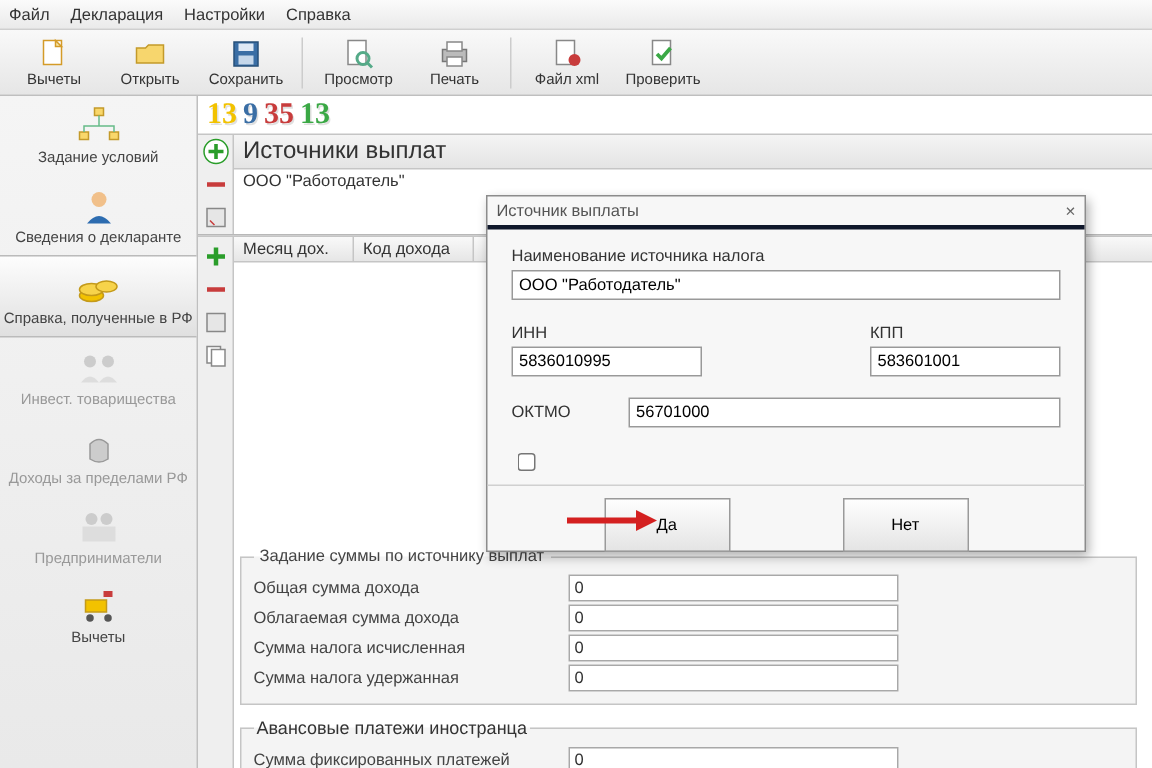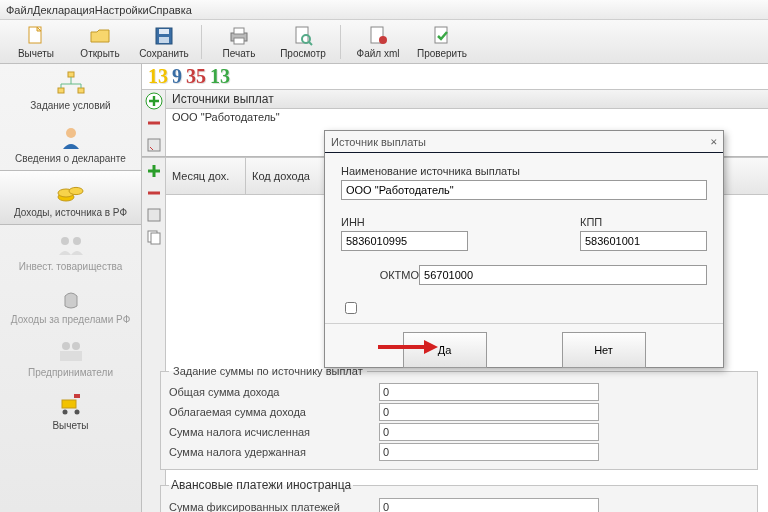--- a/index.html
+++ b/index.html
@@ -1,75 +1,75 @@
 <!DOCTYPE html>
 <html><head>
 <meta charset="utf-8">
 <style>
   * { box-sizing: border-box; }
   html, body { margin:0; padding:0; font-family: "Segoe UI", Tahoma, sans-serif; font-size:12px; color:#333; background:#f0f0f0; }
   body { width:768px; height:512px; overflow:hidden; position:relative; }
 
   
-  .menubar { height:20px; background:linear-gradient(#fbfbfb,#eaeaea); border-bottom:1px solid #cfcfcf; display:flex; align-items:center; padding:0 6px; font-size:11px; color:#333; }
+  .menubar { height:20px; background:linear-gradient(#fbfbfb,#eaeaea); border-bottom:1px solid #cfcfcf; display:flex; align-items:center; padding:0 6px; gap:14px; font-size:11px; color:#333; }
   .menubar span { cursor:default; }
 
   
   .toolbar { height:44px; background:linear-gradient(#f9f9f9,#e6e6e6); border-bottom:1px solid #bfbfbf; display:flex; align-items:center; padding:0 6px; gap:4px; }
   .tb-item { display:flex; flex-direction:column; align-items:center; justify-content:flex-start; width:60px; font-size:10px; color:#333; }
   .tb-item .tb-ico { width:22px; height:22px; margin-bottom:1px; }
   .tb-sep { width:1px; height:34px; background:#ccc; margin:0 3px; }
 
   
   .main { display:flex; height:calc(100% - 64px); }
-  .sidebar { width:142px; background:linear-gradient(#f5f5f5,#e9e9e9); border-right:1px solid #bfbfbf; display:flex; flex-direction:column; }
+  .sidebar { width:132px; background:linear-gradient(#f5f5f5,#e9e9e9); border-right:1px solid #bfbfbf; display:flex; flex-direction:column; }
   .sb-item { display:flex; flex-direction:column; align-items:center; font-size:10px; color:#444; padding:6px 2px; }
   .sb-item.selected { background:linear-gradient(#fdfdfd,#e0e0e0); border-top:1px solid #bbb; border-bottom:1px solid #bbb; }
   .sb-item.disabled { color:#999; }
   .sb-ico { width:34px; height:28px; margin-bottom:2px; }
 
   .content { flex:1; display:flex; flex-direction:column; position:relative; background:#f4f4f4; }
   .bignum { height:26px; padding:0 6px; background:#fff; border-bottom:1px solid #c5c5c5; display:flex; align-items:center; }
   .bignum .n { font-family: Georgia, "Times New Roman", serif; font-weight:bold; font-size:20px; margin-right:4px; text-shadow:1px 1px 0 rgba(0,0,0,.12);}
   .n.y { color:#f2c200; } .n.b { color:#3a6ea5; } .n.r { color:#c83c3c; } .n.g { color:#3aa845; }
 
   .srcrow { display:flex; border-bottom:1px solid #b8b8b8; }
   .srcctrl { width:24px; background:#efefef; border-right:1px solid #c5c5c5; display:flex; flex-direction:column; align-items:center; gap:4px; padding:2px 0; }
   .icobtn { width:18px; height:18px; display:flex; align-items:center; justify-content:center; }
   .srcbody { flex:1; background:#fff; }
-  .srcbody .hdrrow { background:linear-gradient(#f4f4f4,#e4e4e4); border-bottom:1px solid #c5c5c5; font-size:12px; padding:2px 6px; color:#333; }
+  .srcbody .hdrrow { background:linear-gradient(#f4f4f4,#e4e4e4); border-bottom:1px solid #c5c5c5; font-size:16px; padding:2px 6px; color:#333; }
   .srcbody .itemrow { font-size:11px; padding:2px 6px; }
   .srcbody .emptyrow { height:24px; }
 
   .lower { display:flex; flex:1; border-top:1px solid #c5c5c5; position:relative; }
   .lower .lctrl { width:24px; background:#efefef; border-right:1px solid #c5c5c5; display:flex; flex-direction:column; align-items:center; gap:4px; padding:4px 0; }
   .lower .lbody { flex:1; background:#fff; }
   .tblhdr { display:flex; font-size:11px; background:linear-gradient(#f9f9f9,#e6e6e6); border-bottom:1px solid #c5c5c5; }
-  .tblhdr div { padding:12px 6px; border-right:1px solid #c5c5c5; }
+  .tblhdr div { padding:2px 6px; border-right:1px solid #c5c5c5; }
 
   
   fieldset.totals { position:absolute; left:158px; top:365px; right:8px; background:#f4f4f4; border:1px solid #c5c5c5; padding:4px 8px 6px; }
   fieldset.totals legend { font-size:11px; color:#444; padding:0 4px; }
   .tot-row { display:flex; align-items:center; margin:2px 0; font-size:11px; }
   .tot-row label { width:210px; color:#444; }
   .tot-row input { width:220px; height:18px; border:1px solid #a8a8a8; padding:0 3px; font-size:11px; background:#fff; color:#333;}
 
   fieldset.advance { position:absolute; left:158px; top:478px; right:8px; background:#f4f4f4; border:1px solid #c5c5c5; padding:4px 8px 6px; }
 
   
   .dialog { position:absolute; left:324px; top:130px; width:400px; height:238px; background:#f7f7f7; border:1px solid #8c8c8c; box-shadow:2px 3px 7px rgba(0,0,0,.3); }
-  .dlg-title { height:22px; display:flex; align-items:center; justify-content:space-between; padding:0 6px; font-size:11px; color:#555; border-bottom:1px solid #0f172a; }
+  .dlg-title { height:22px; display:flex; align-items:center; justify-content:space-between; padding:0 6px; font-size:11px; color:#555; border-bottom:3px solid #0f172a; }
   .dlg-close { font-family: monospace; color:#666; cursor:default;}
   .dlg-body { padding:6px 16px; font-size:11px; color:#333; }
   .dlg-body .lbl { margin:6px 0 3px; }
   .dlg-body input[type=text] { height:20px; border:1px solid #999; padding:0 4px; font-size:11px; width:100%; background:#fff;}
   .twocol { display:flex; gap:112px; margin-top:10px; }
   .twocol > div { flex:1; }
   .oktmo { display:flex; align-items:center; margin-top:14px; }
-  .oktmo label { width:100px; text-align:right; }
+  .oktmo label { width:100px; text-align:left; }
   .oktmo input { width:150px; }
   .chk { margin-top:14px; display:flex; align-items:center; gap:6px; }
   .chk input { width:12px; height:12px; }
   .dlg-btns { border-top:1px solid #d0d0d0; display:flex; justify-content:space-around; padding:8px 40px; }
   .dlg-btns button { width:84px; height:36px; background:linear-gradient(#fefefe,#e4e4e4); border:1px solid #9a9a9a; font-size:11px; }
 
   
   .arrow { position:absolute; left:378px; top:338px; width:60px; height:18px; pointer-events:none; }
   .arrow svg { overflow:visible; }
 </style>
@@ -101,33 +101,33 @@
     <svg class="tb-ico" viewBox="0 0 22 22">
         <rect x="3" y="3" width="16" height="16" fill="#3a6ea5" stroke="#27507a"></rect>
         <rect x="6" y="4" width="10" height="5" fill="#dfe9f5"></rect>
         <rect x="6" y="12" width="10" height="6" fill="#c5d7ea"></rect>
       </svg>
     <span>Сохранить</span>
   </div>
   <div class="tb-sep"></div>
   <div class="tb-item">
     <svg class="tb-ico" viewBox="0 0 22 22">
+        <rect x="4" y="2" width="12" height="16" fill="#fff" stroke="#888"></rect>
+        <circle cx="14" cy="14" r="4" fill="none" stroke="#5a8" stroke-width="2"></circle>
+        <line x1="17" y1="17" x2="20" y2="20" stroke="#5a8" stroke-width="2"></line>
+      </svg>
+    <span>Просмотр</span>
+  </div>
+  <div class="tb-item">
+    <svg class="tb-ico" viewBox="0 0 22 22">
         <rect x="3" y="8" width="16" height="8" fill="#bbb" stroke="#777"></rect>
         <rect x="6" y="3" width="10" height="6" fill="#fff" stroke="#888"></rect>
         <rect x="6" y="13" width="10" height="6" fill="#fff" stroke="#888"></rect>
       </svg>
     <span>Печать</span>
-  </div>
-  <div class="tb-item">
-    <svg class="tb-ico" viewBox="0 0 22 22">
-        <rect x="4" y="2" width="12" height="16" fill="#fff" stroke="#888"></rect>
-        <circle cx="14" cy="14" r="4" fill="none" stroke="#5a8" stroke-width="2"></circle>
-        <line x1="17" y1="17" x2="20" y2="20" stroke="#5a8" stroke-width="2"></line>
-      </svg>
-    <span>Просмотр</span>
   </div>
   <div class="tb-sep"></div>
   <div class="tb-item">
     <svg class="tb-ico" viewBox="0 0 22 22">
         <rect x="4" y="2" width="12" height="16" fill="#fff" stroke="#888"></rect>
         <circle cx="16" cy="15" r="4" fill="#c83c3c"></circle>
       </svg>
     <span>Файл xml</span>
   </div>
   <div class="tb-item">
@@ -157,21 +157,21 @@
           <path d="M9 26 Q17 16 25 26 Z" fill="#2d6cb0"></path>
         </svg>
       <span>Сведения о декларанте</span>
     </div>
     <div class="sb-item selected">
       <svg class="sb-ico" viewBox="0 0 34 28">
           <ellipse cx="12" cy="20" rx="8" ry="4" fill="#f2c200" stroke="#c49a1a"></ellipse>
           <ellipse cx="12" cy="16" rx="8" ry="4" fill="#f7d34a" stroke="#c49a1a"></ellipse>
           <ellipse cx="22" cy="14" rx="7" ry="3.6" fill="#f7d34a" stroke="#c49a1a"></ellipse>
         </svg>
-      <span>Доходы, источника в РФ</span>
+      <span>Справка, полученные в РФ</span>
     </div>
     <div class="sb-item disabled">
       <svg class="sb-ico" viewBox="0 0 34 28">
           <circle cx="11" cy="10" r="4" fill="#ccc"></circle>
           <circle cx="23" cy="10" r="4" fill="#ccc"></circle>
           <path d="M5 24 Q11 16 17 24 M17 24 Q23 16 29 24" fill="#ddd"></path>
         </svg>
       <span>Инвест. товарищества</span>
     </div>
     <div class="sb-item disabled">
@@ -295,21 +295,21 @@
       <input type="text" value="0" style="">
     </div>
 </fieldset>
 
 <div class="dialog">
   <div class="dlg-title">
     <span>Источник выплаты</span>
     <span class="dlg-close">✕</span>
   </div>
   <div class="dlg-body">
-    <div class="lbl">Наименование источника выплаты</div>
+    <div class="lbl">Наименование источника налога</div>
     <input type="text" value="ООО &quot;Работодатель&quot;" style="">
     <div class="twocol">
       <div>
         <div class="lbl">ИНН</div>
         <input type="text" value="5836010995" style="">
       </div>
       <div>
         <div class="lbl">КПП</div>
         <input type="text" value="583601001" style="">
       </div>

